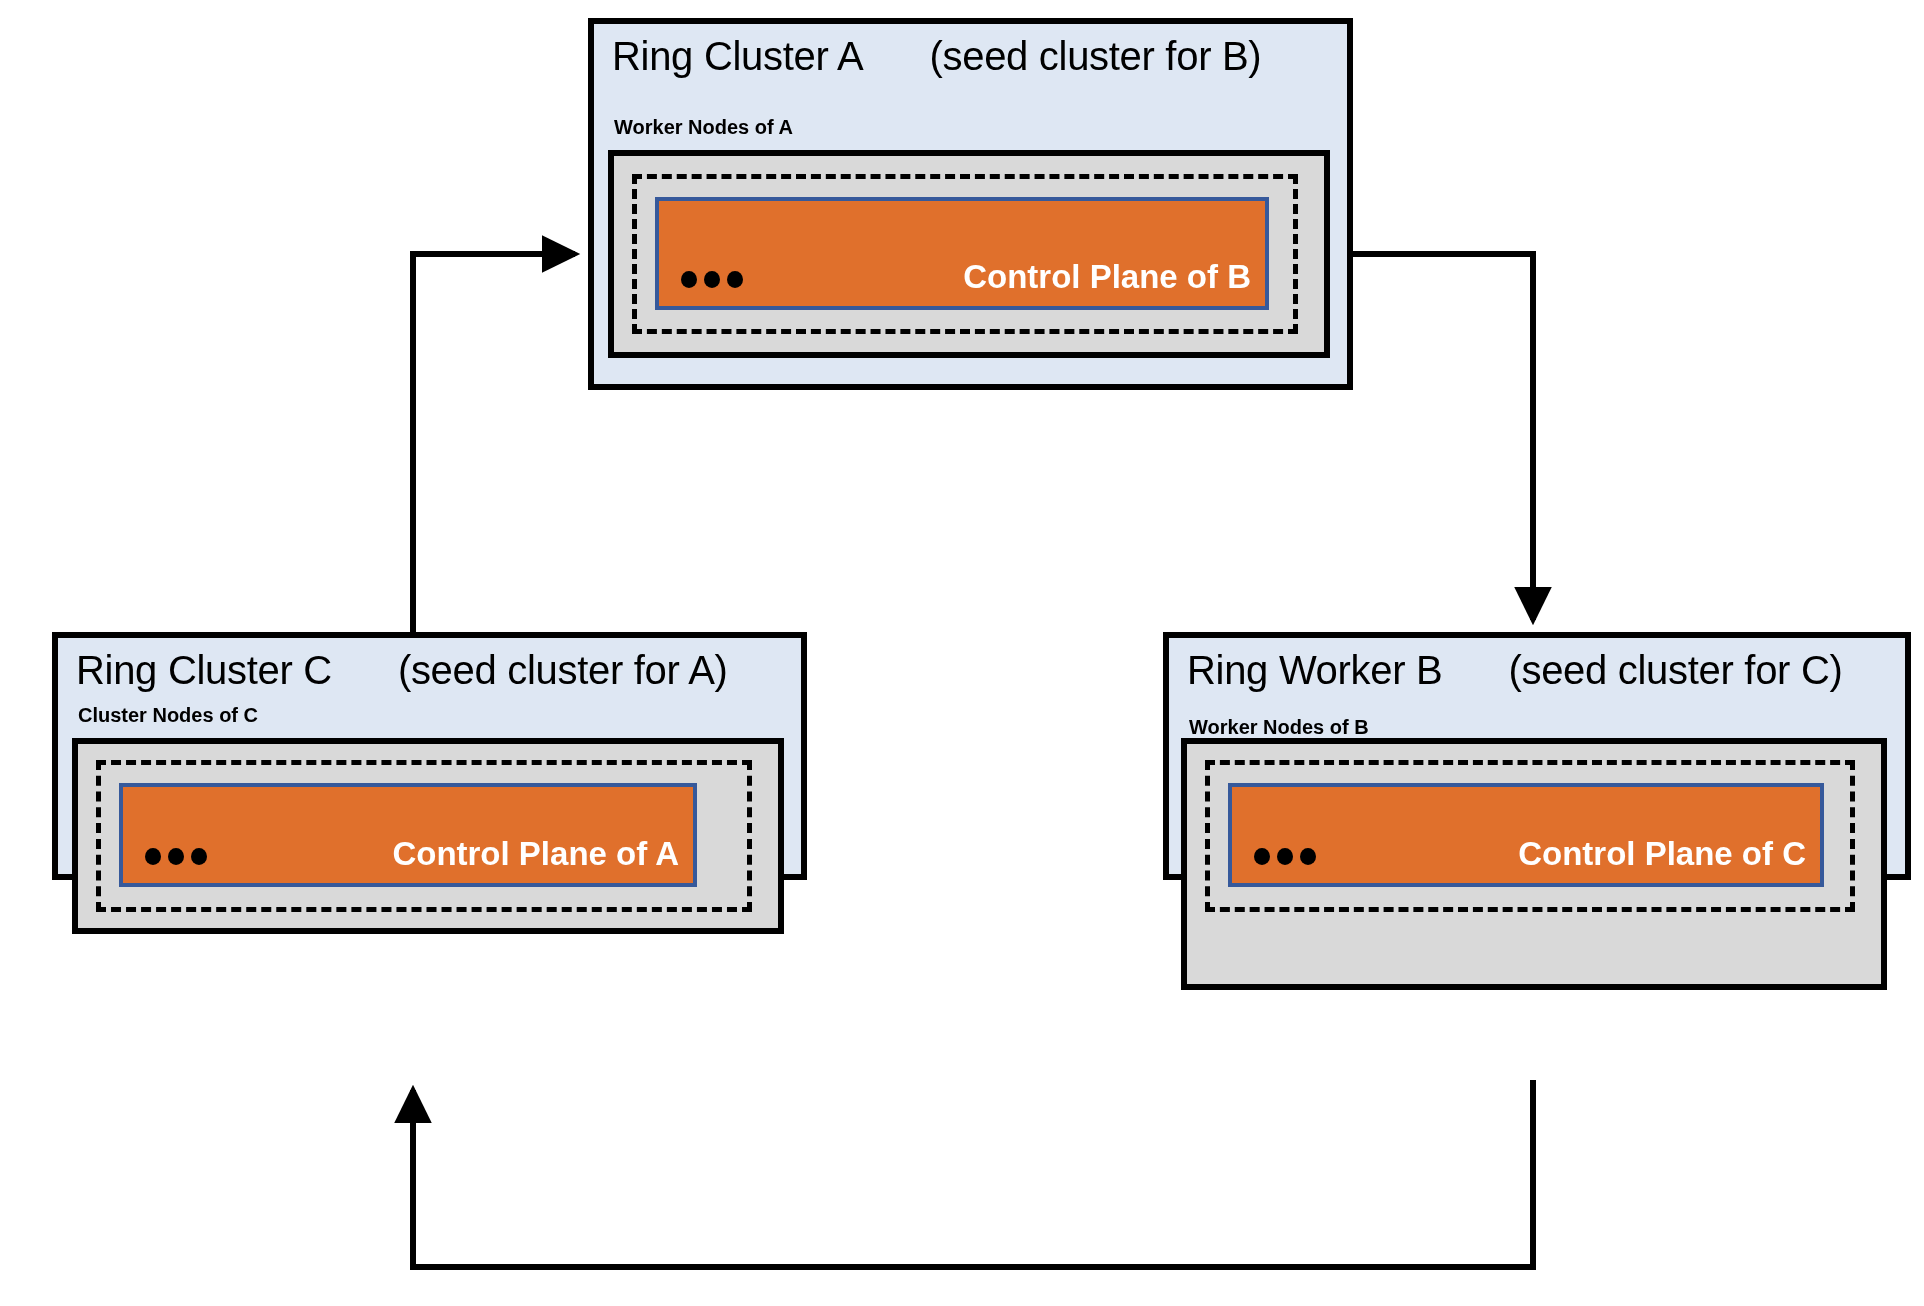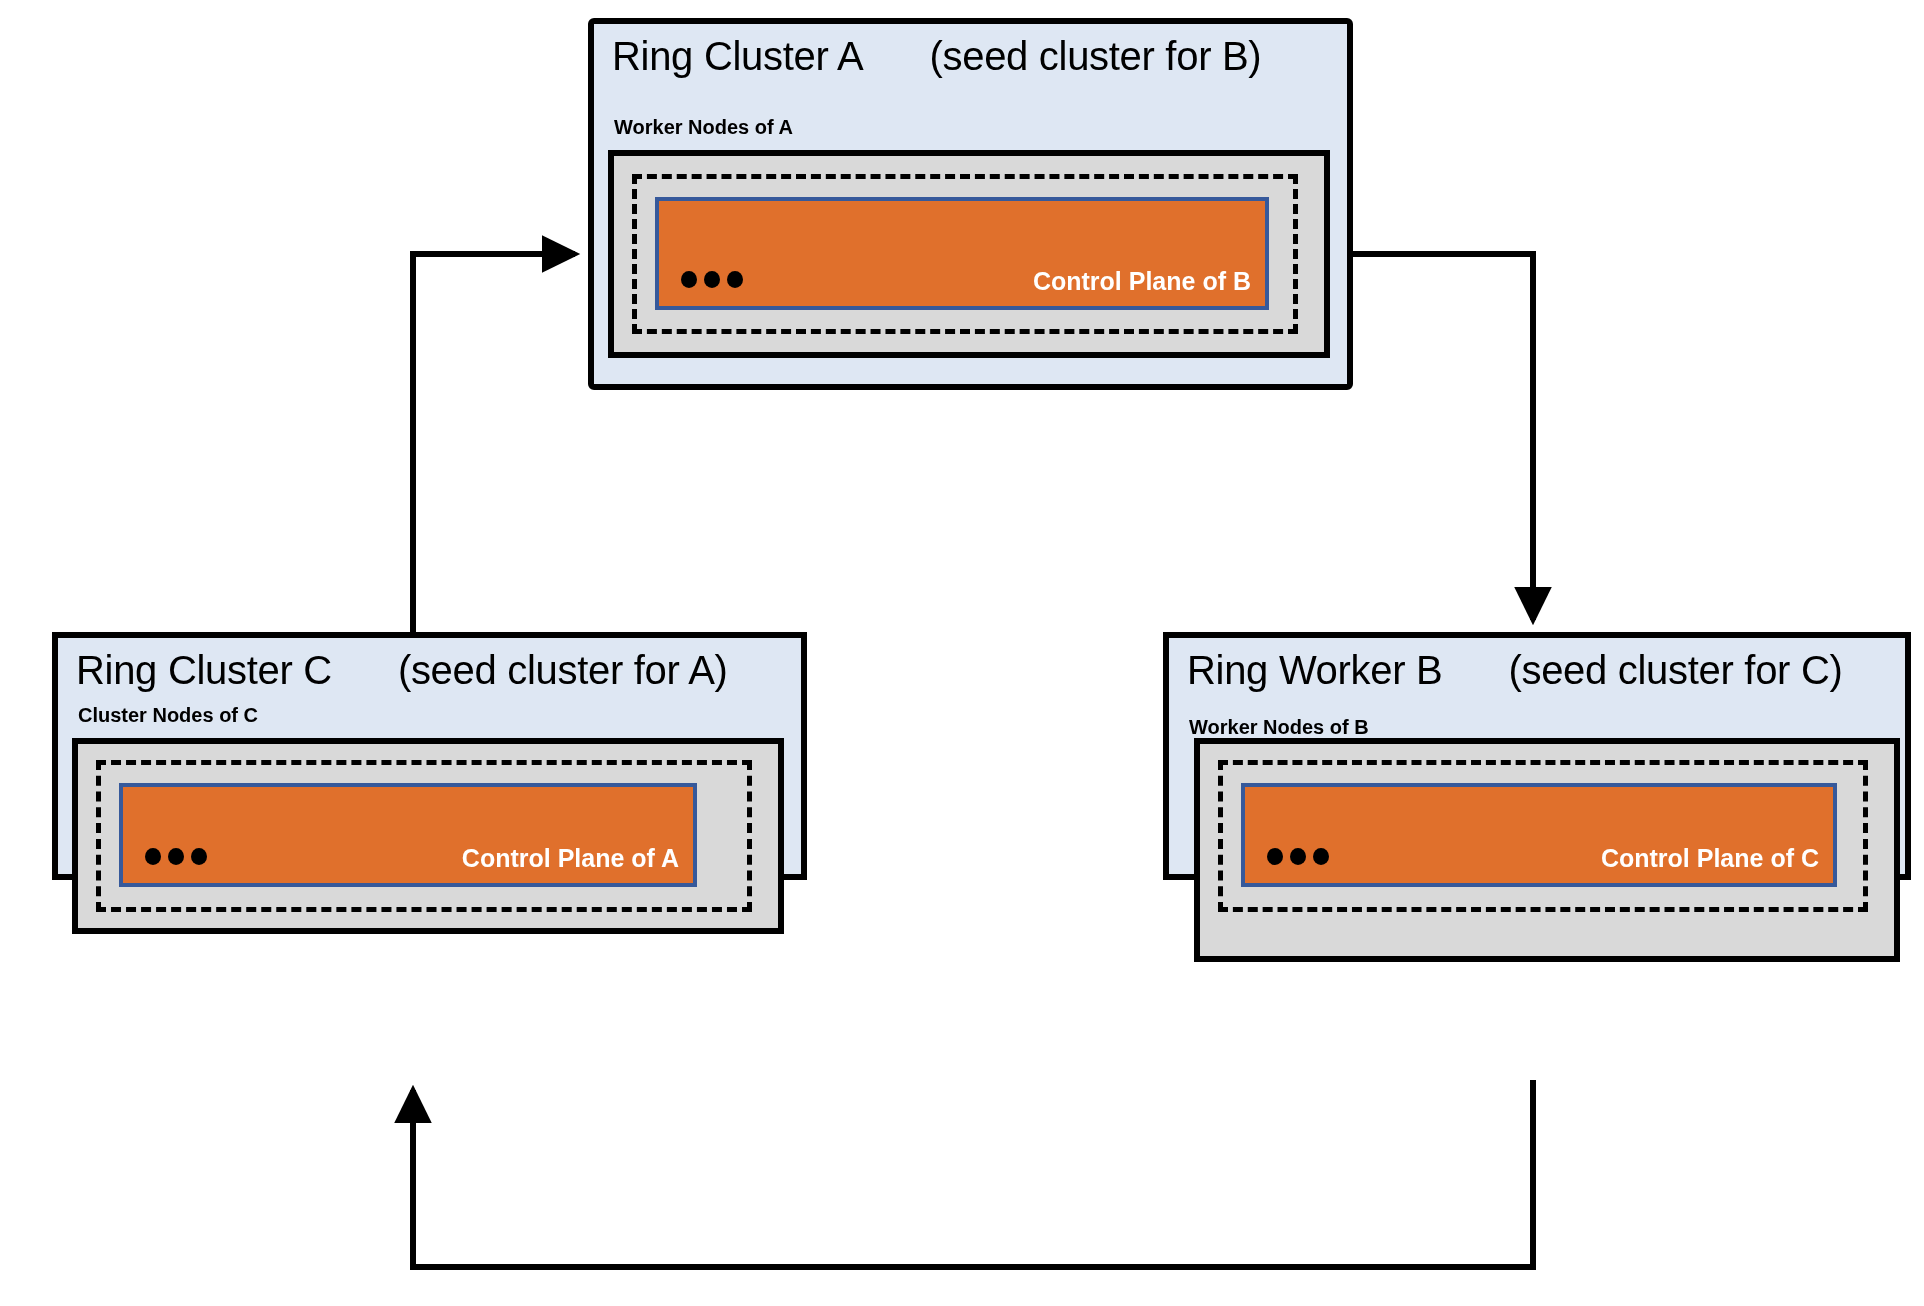--- a/index.html
+++ b/index.html
@@ -71,21 +71,21 @@
   .control-plane {
     position: absolute;
     box-sizing: border-box;
     background: #e0702c;
     border: 4px solid #36599b;
   }
   .cp-label {
     position: absolute;
     right: 14px;
     bottom: 10px;
-    font-size: 25px;
+    font-size: 33px;
     font-weight: bold;
     color: #ffffff;
     white-space: nowrap;
   }
   .dots {
     position: absolute;
     left: 22px;
     bottom: 18px;
     display: flex;
     gap: 7px;
@@ -126,21 +126,21 @@
 
     <g>
       <path d="M 1353 254 L 1533 254 L 1533 620" stroke="#000000" stroke-width="6" fill="none" marker-end="url(#head)"></path>
     </g>
 
     <g>
       <path d="M 1533 1080 L 1533 1267 L 413 1267 L 413 1090" stroke="#000000" stroke-width="6" fill="none" marker-end="url(#head)"></path>
     </g>
   </svg>
 
-  <div class="cluster" style="left:588px; top:18px; width:765px; height:372px;border-radius:6px;">
+  <div class="cluster" style="left:588px; top:18px; width:765px; height:372px;">
     <div class="cluster-title">
       <span>Ring Cluster A</span><span class="seed">(seed cluster for B)</span>
     </div>
     <div class="worker-label" style="top:92px;">Worker Nodes of A</div>
 
     <div class="worker-box" style="left:14px; top:126px; width:722px; height:208px;">
       <div class="node-dashed" style="left:18px; top:18px; width:666px; height:160px;">
         <div class="control-plane" style="left:18px; top:18px; width:614px; height:113px;">
           <div class="dots">
             <i></i>
@@ -172,21 +172,21 @@
       </div>
     </div>
   </div>
 
   <div class="cluster" style="left:1163px; top:632px; width:748px; height:248px;">
     <div class="cluster-title">
       <span>Ring Worker B</span><span class="seed">(seed cluster for C)</span>
     </div>
     <div class="worker-label" style="top:78px;">Worker Nodes of B</div>
 
-    <div class="worker-box" style="left:25px; top:100px; width:706px; height:224px;">
+    <div class="worker-box" style="left:12px; top:100px; width:706px; height:252px;">
       <div class="node-dashed" style="left:18px; top:16px; width:650px; height:152px;">
         <div class="control-plane" style="left:18px; top:18px; width:596px; height:104px;">
           <div class="dots">
             <i></i>
               <i></i>
               <i></i>
           </div>
           <div class="cp-label">Control Plane of C</div>
         </div>
       </div>

